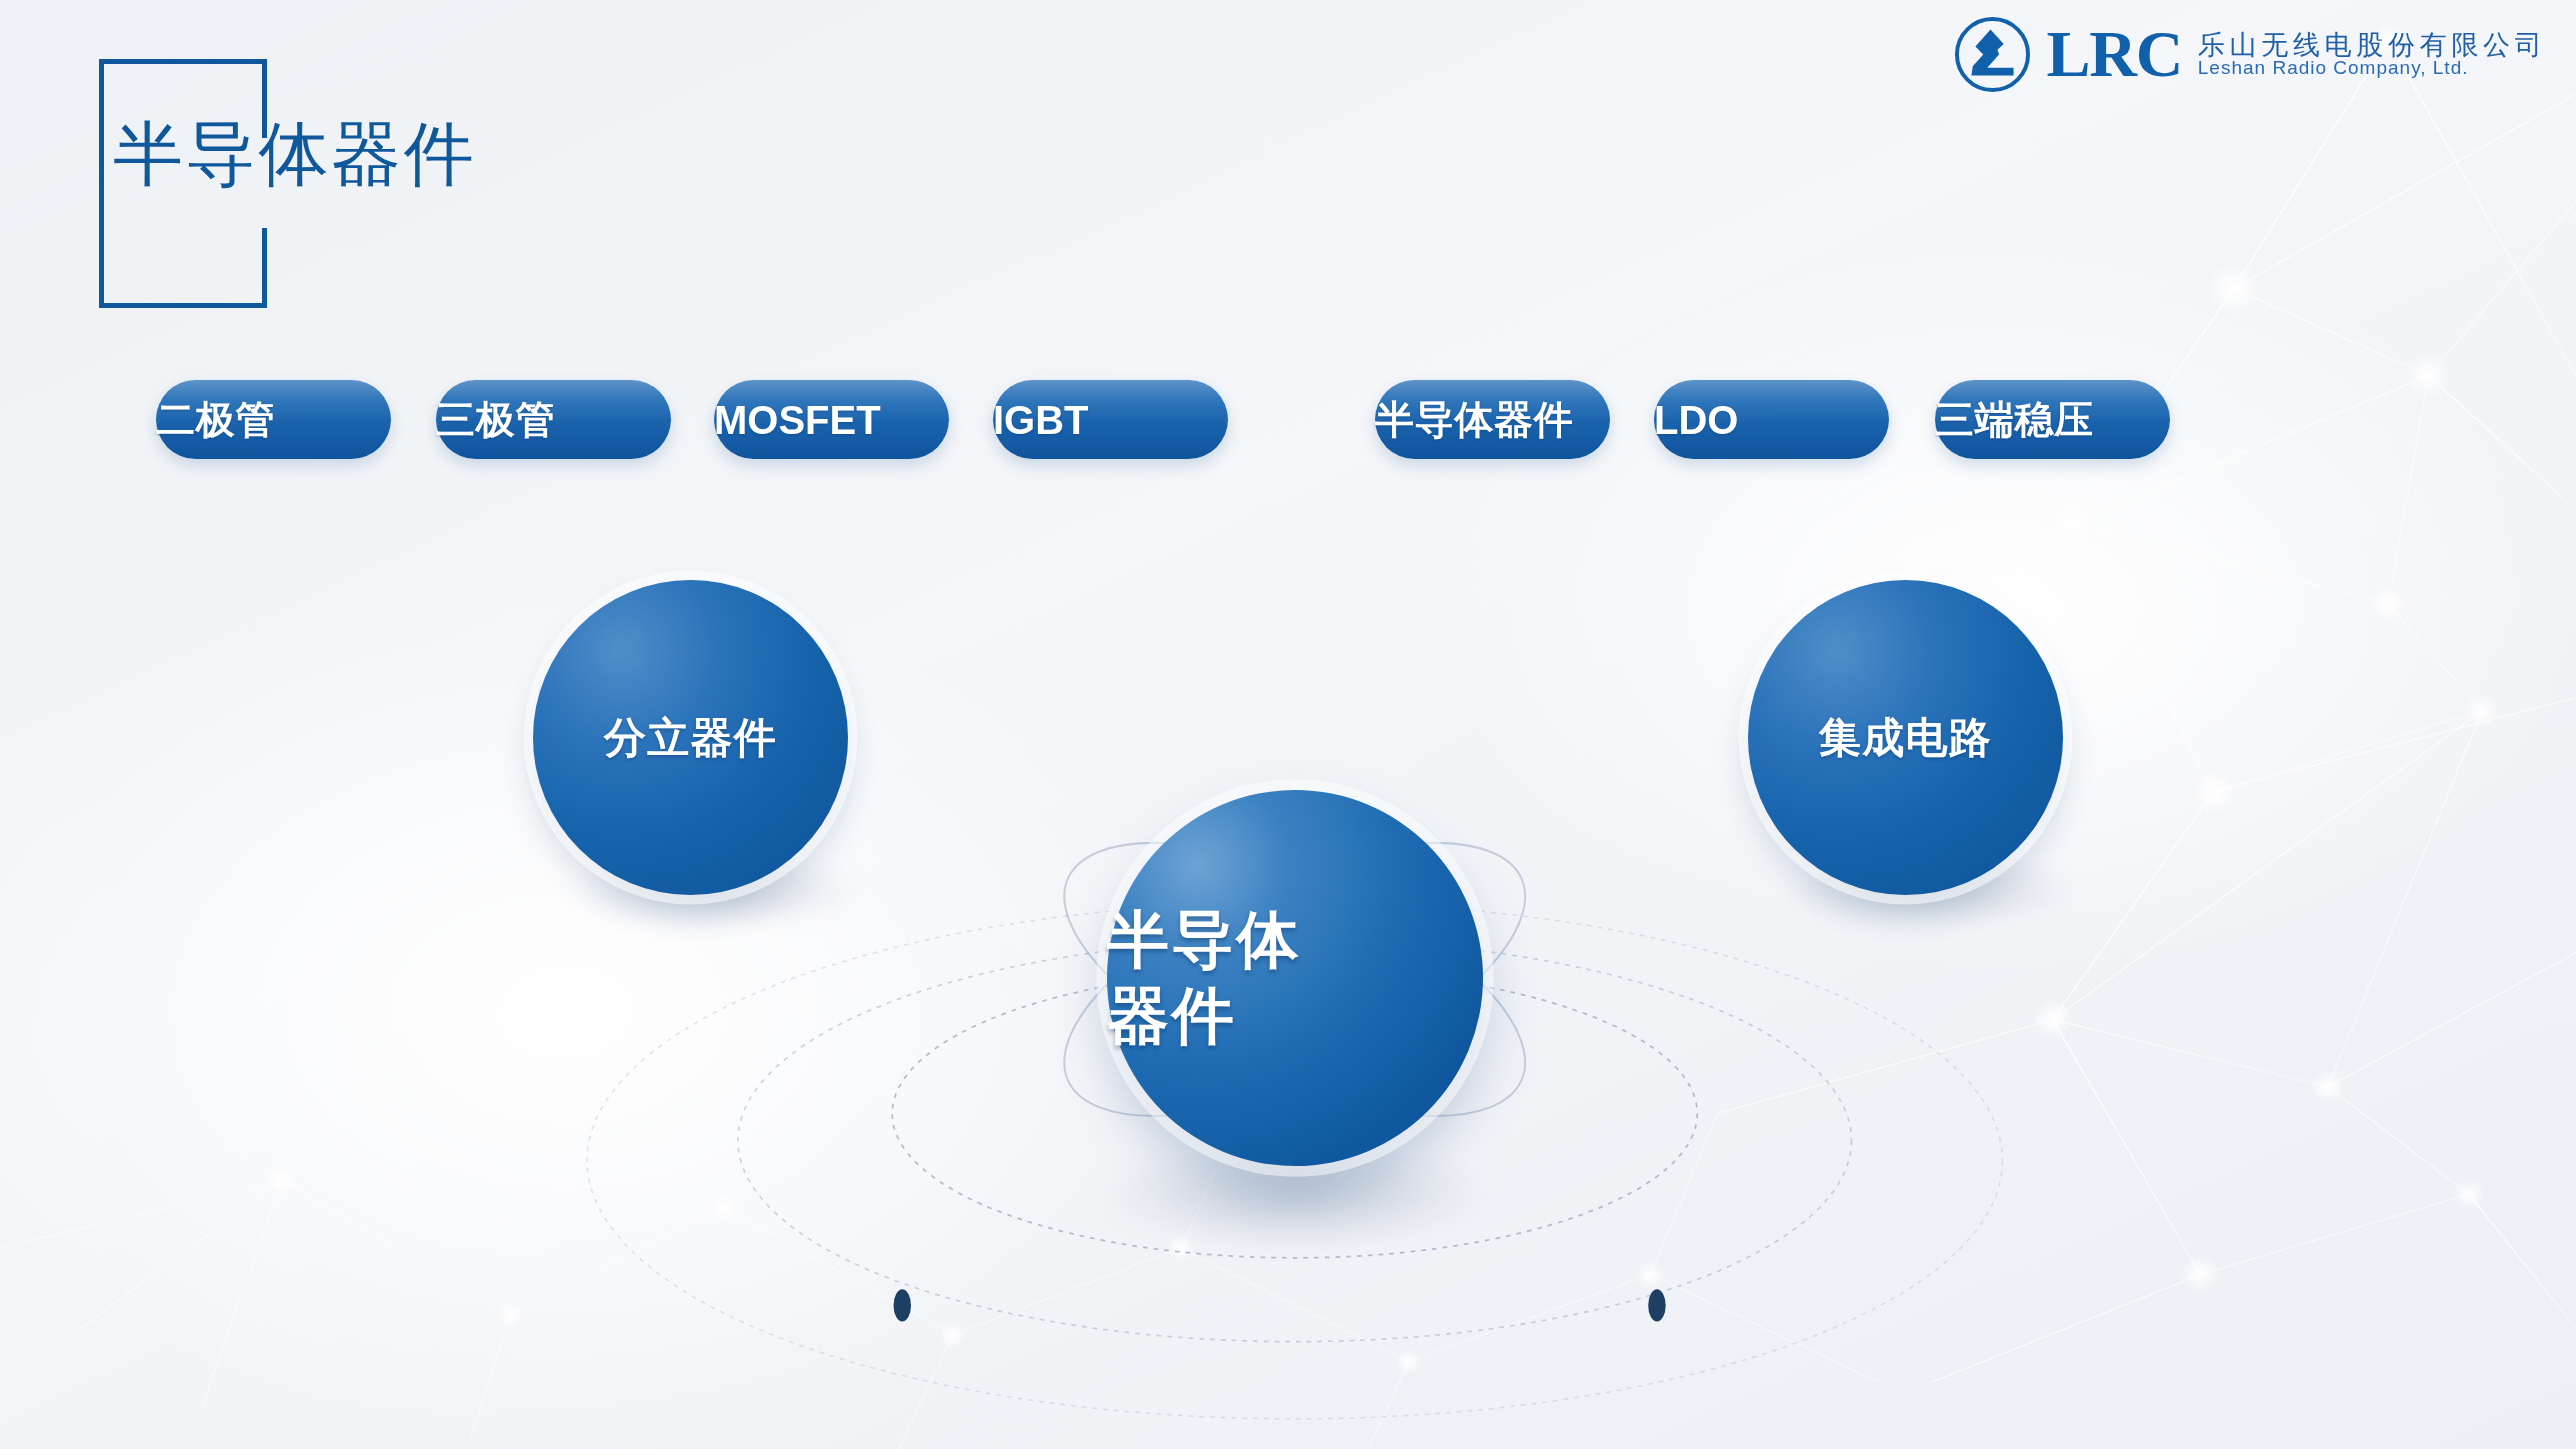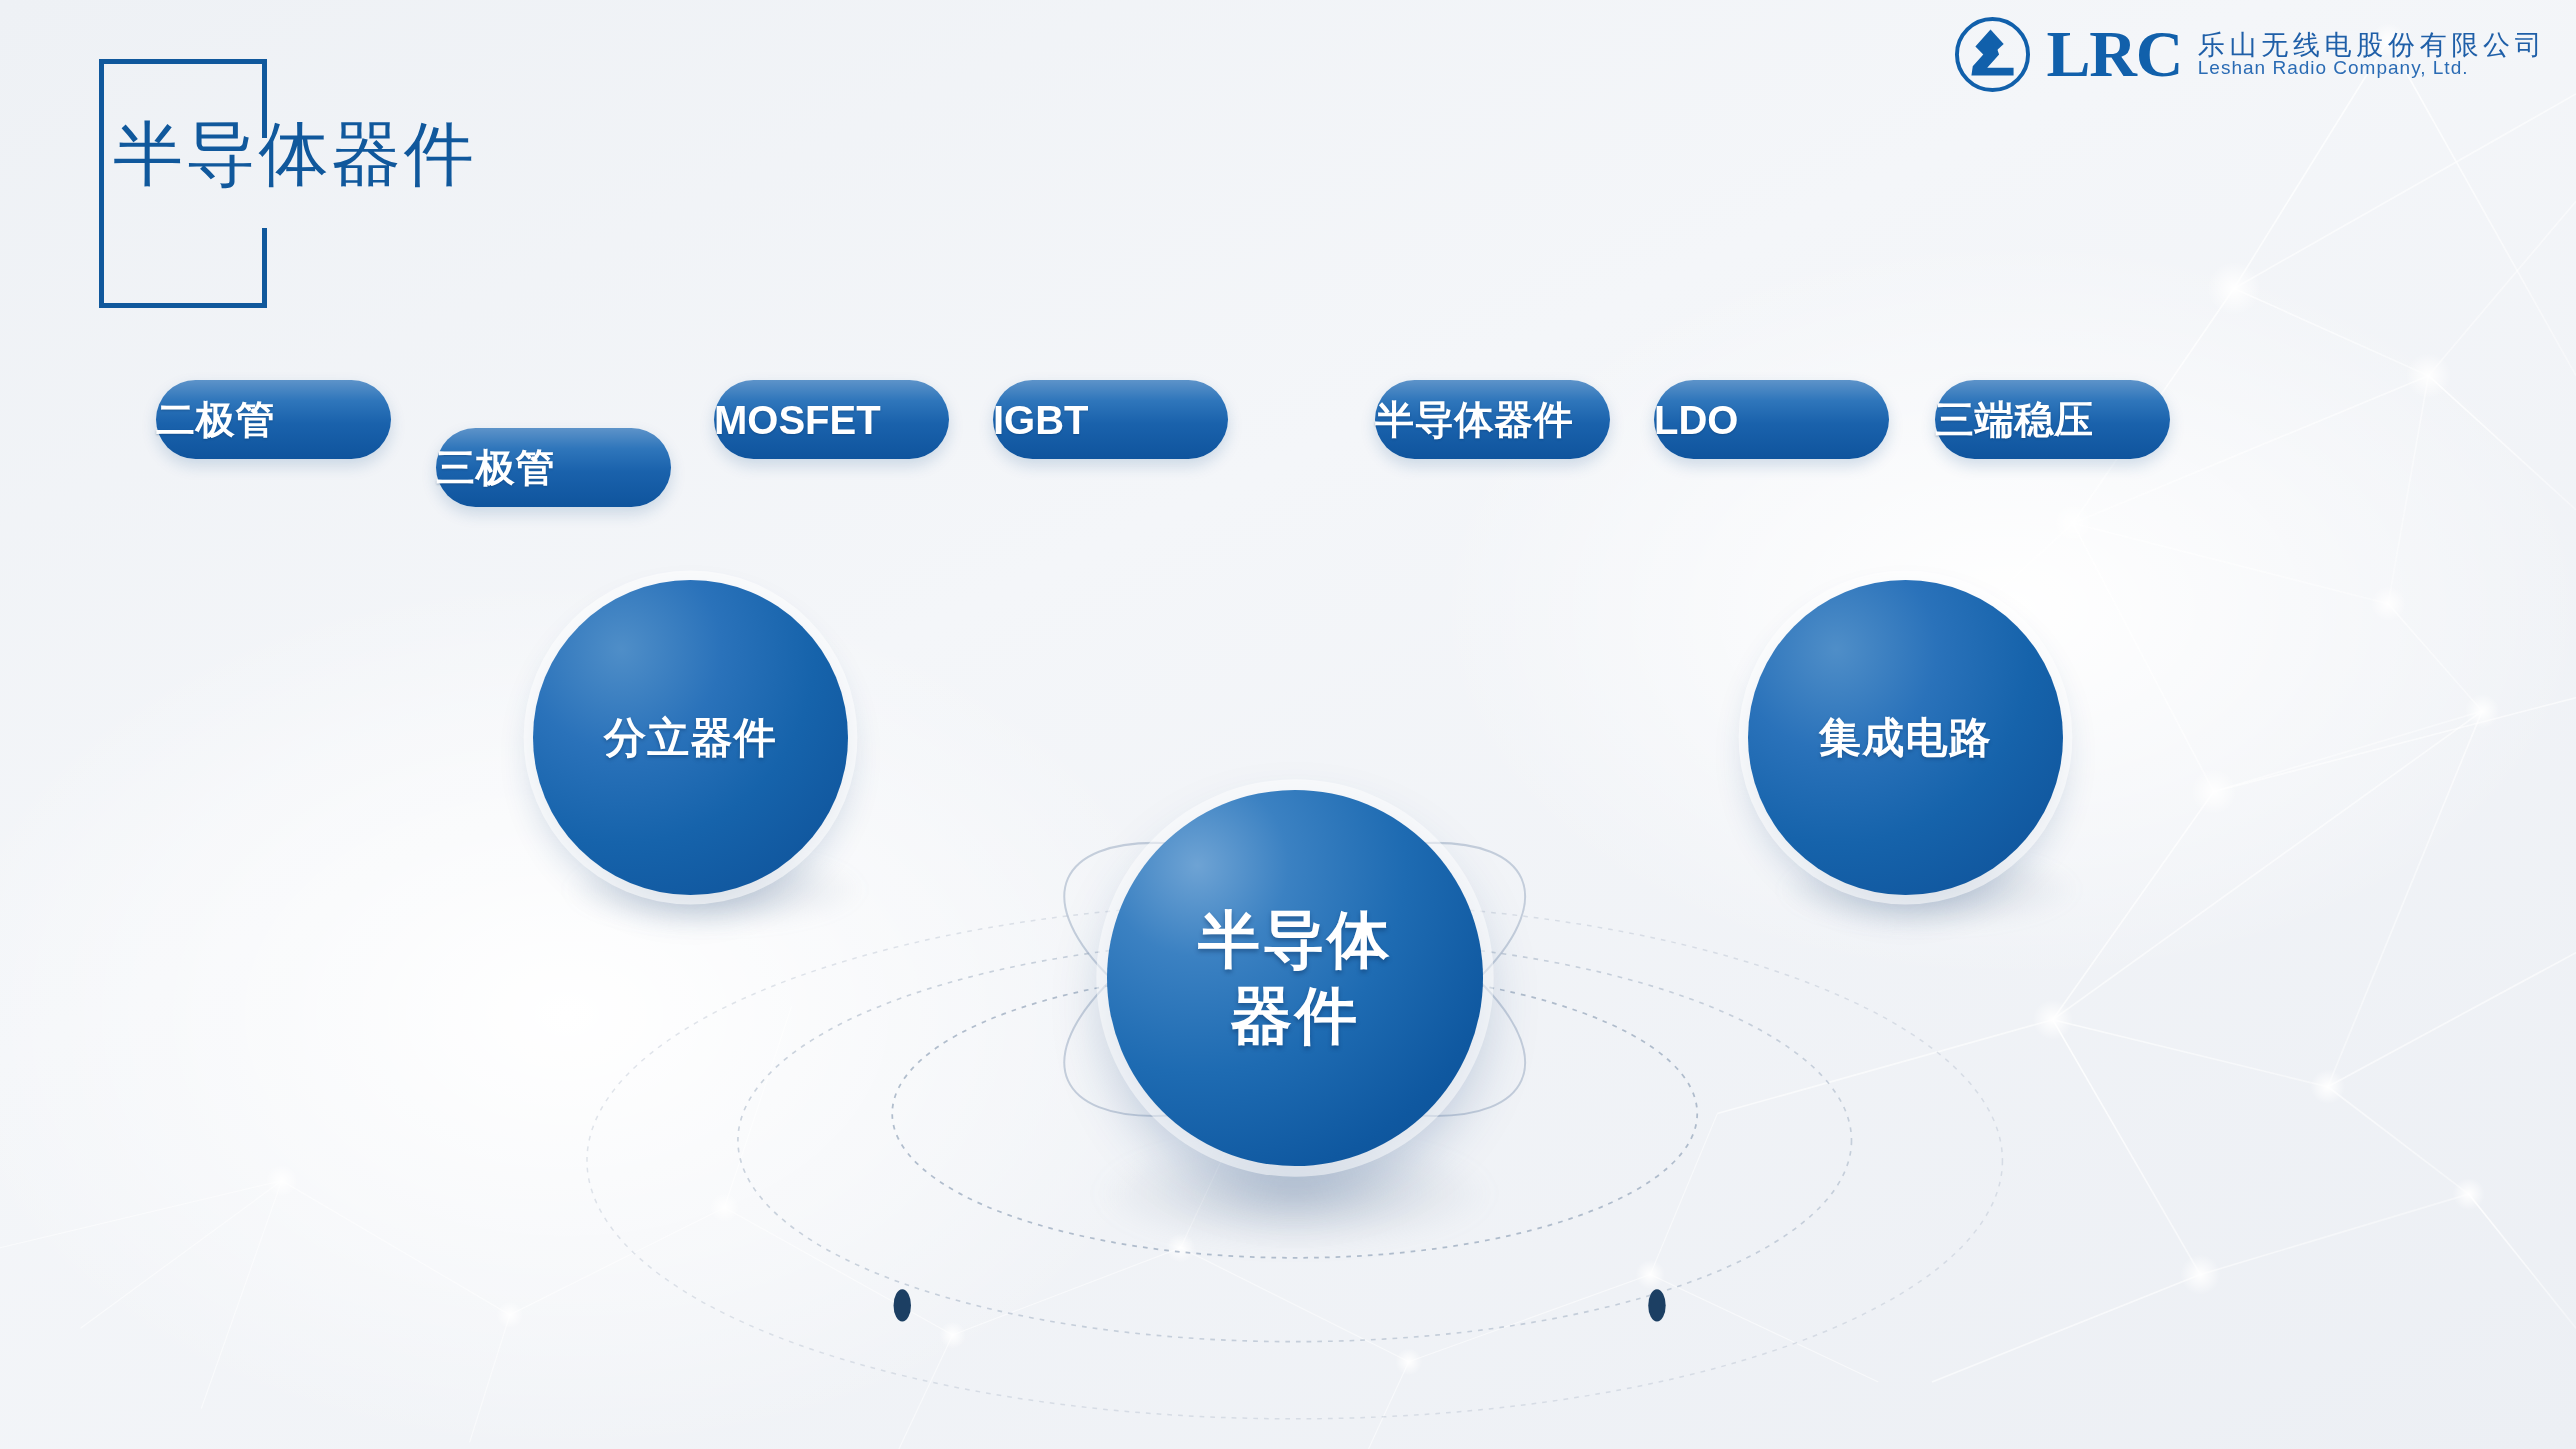--- a/index.html
+++ b/index.html
@@ -73,21 +73,21 @@
   .branch .lbl{font-size:42px;font-weight:bold;letter-spacing:1.3px;
     font-family:"DejaVu Sans","Liberation Sans",sans-serif;
     text-shadow:0 2px 3.4px rgba(8,45,90,.35);}
   .branch-shadow{position:absolute;border-radius:50%;
     background:radial-gradient(ellipse at center, rgba(120,140,165,.30) 0%, rgba(120,140,165,0) 70%);
     filter:blur(8px);}
 
   
   .core{
     position:absolute;left:1107px;top:790px;width:376px;height:376px;border-radius:50%;
-    display:flex;flex-direction:column;align-items:center;justify-content:center;
+    display:flex;flex-direction:column;align-items:flex-start;justify-content:center;
     background:
       radial-gradient(circle at 24% 20%, #6ea3d4 0%, #3b81c2 22%, #1e6bb2 50%, #0f58a0 78%, #0c4d92 100%);
     box-shadow:0 0 0 10.7px rgba(255,255,255,.5), 0 27px 54px rgba(30,75,130,.26);
     color:#fff;
   }
   .core .lbl{font-size:62px;font-weight:bold;letter-spacing:2.7px;line-height:1.22;
     font-family:"DejaVu Sans","Liberation Sans",sans-serif;
     text-shadow:0 2.7px 4.7px rgba(6,40,85,.38);}
   .core-shadow{position:absolute;left:1100px;top:1140px;width:389px;height:107px;border-radius:50%;
     background:radial-gradient(ellipse at center, rgba(125,145,170,.34) 0%, rgba(125,145,170,0) 72%);
@@ -267,21 +267,21 @@
 
   <div class="core-shadow"></div>
   <div class="core">
     <span class="lbl">半导体</span>
     <span class="lbl">器件</span>
   </div>
 
   <div class="pill" style="left:156px;top:380px;width:235px;">
     <span class="lbl">二极管</span>
   </div>
-  <div class="pill" style="left:436px;top:380px;width:235px;margin-top:48px;">
+  <div class="pill" style="left:436px;top:380px;width:235px;">
     <span class="lbl">三极管</span>
   </div>
   <div class="pill latin" style="left:714px;top:380px;width:235px;">
     <span class="lbl">MOSFET</span>
   </div>
   <div class="pill latin" style="left:993px;top:380px;width:235px;">
     <span class="lbl">IGBT</span>
   </div>
 
   <div class="pill" style="left:1375px;top:380px;width:235px;">

